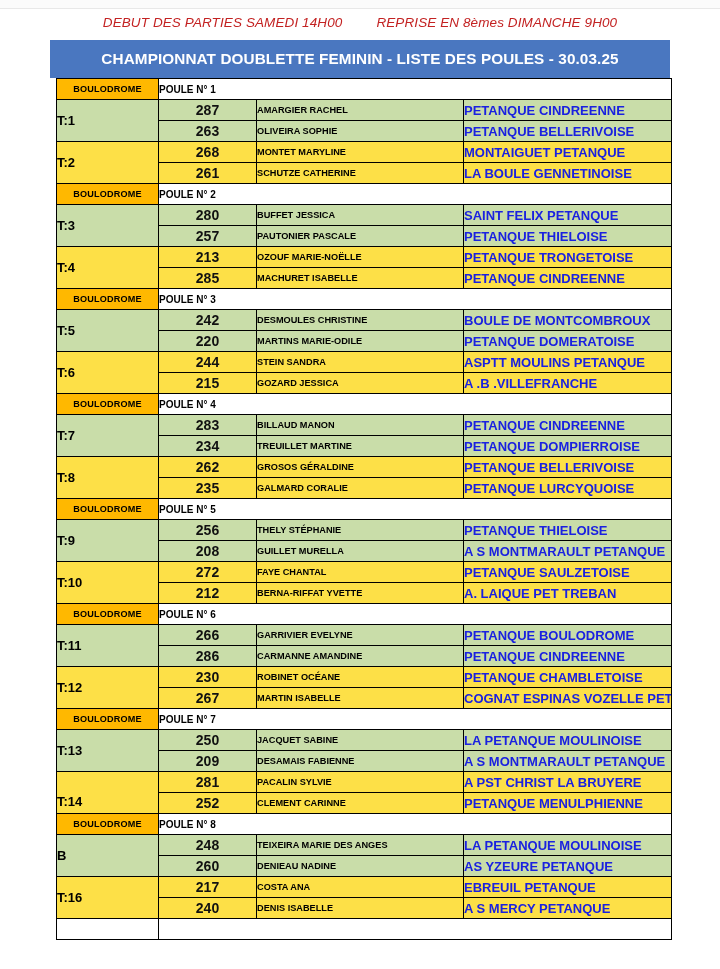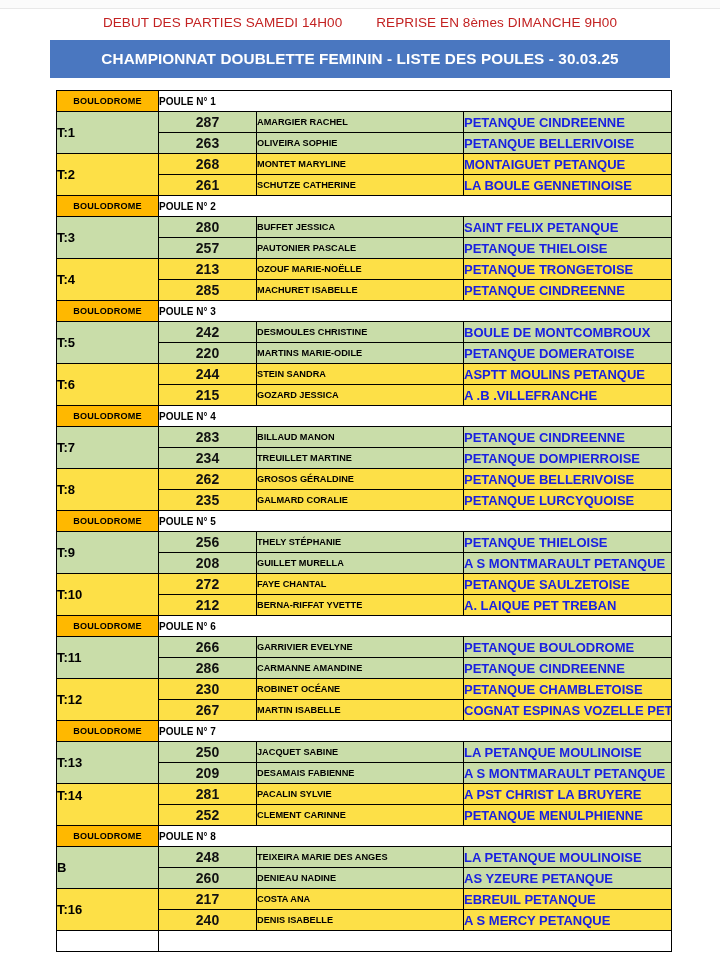--- a/index.html
+++ b/index.html
@@ -26,25 +26,26 @@
     border-bottom: 1px solid #e8e8e8;
   }
   .notice {
     margin-top: 6px;
     text-align: center;
     color: #c32222;
     font-size: 13.5px;
     font-weight: 400;
     letter-spacing: .1px;
     white-space: nowrap;
+    font-style: italic;
   }
   .notice .gap { display: inline-block; width: 34px; }
 
   .titlebar {
-    margin: 10px auto 12px auto;
+    margin: 10px auto 0 auto;
     width: 620px;
     height: 38px;
     background: #4a77c0;
     color: #ffffff;
     font-size: 15.3px;
     font-weight: bold;
     letter-spacing: .1px;
     display: flex;
     align-items: center;
     justify-content: center;
@@ -95,21 +96,21 @@
     font-size: 10px;
     height: 17px;
   }
   td.terrain {
     text-align: left;
     font-weight: bold;
     font-size: 13px;
     color: #000000;
     vertical-align: middle;
   }
-  td.terrain.top-align { vertical-align: top; padding-top: 4px; }
+  td.terrain.top-align { vertical-align: top; padding-top: 22px; }
   td.num {
     text-align: center;
     font-weight: bold;
     color: #111111;
     font-size: 14px;
   }
   td.pname {
     text-align: left;
     padding-left: 4px;
     font-weight: bold;

